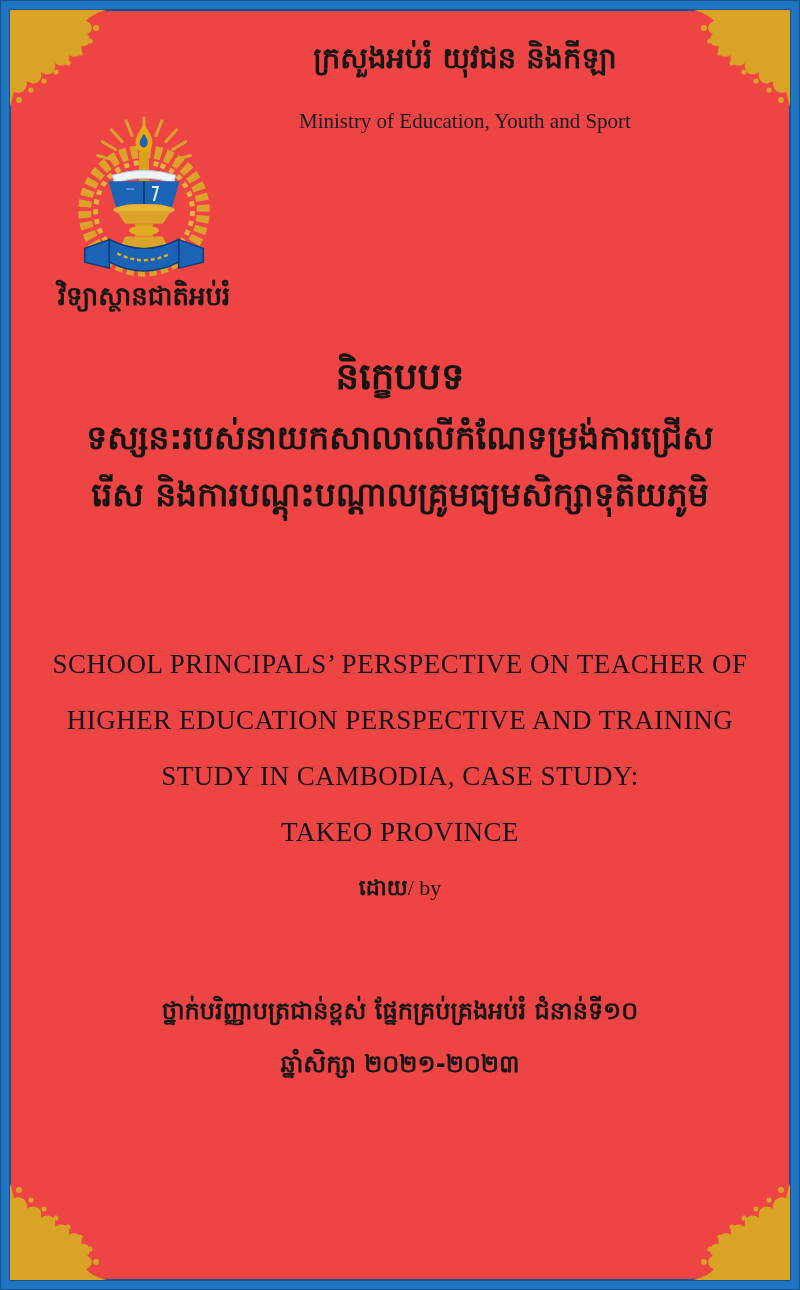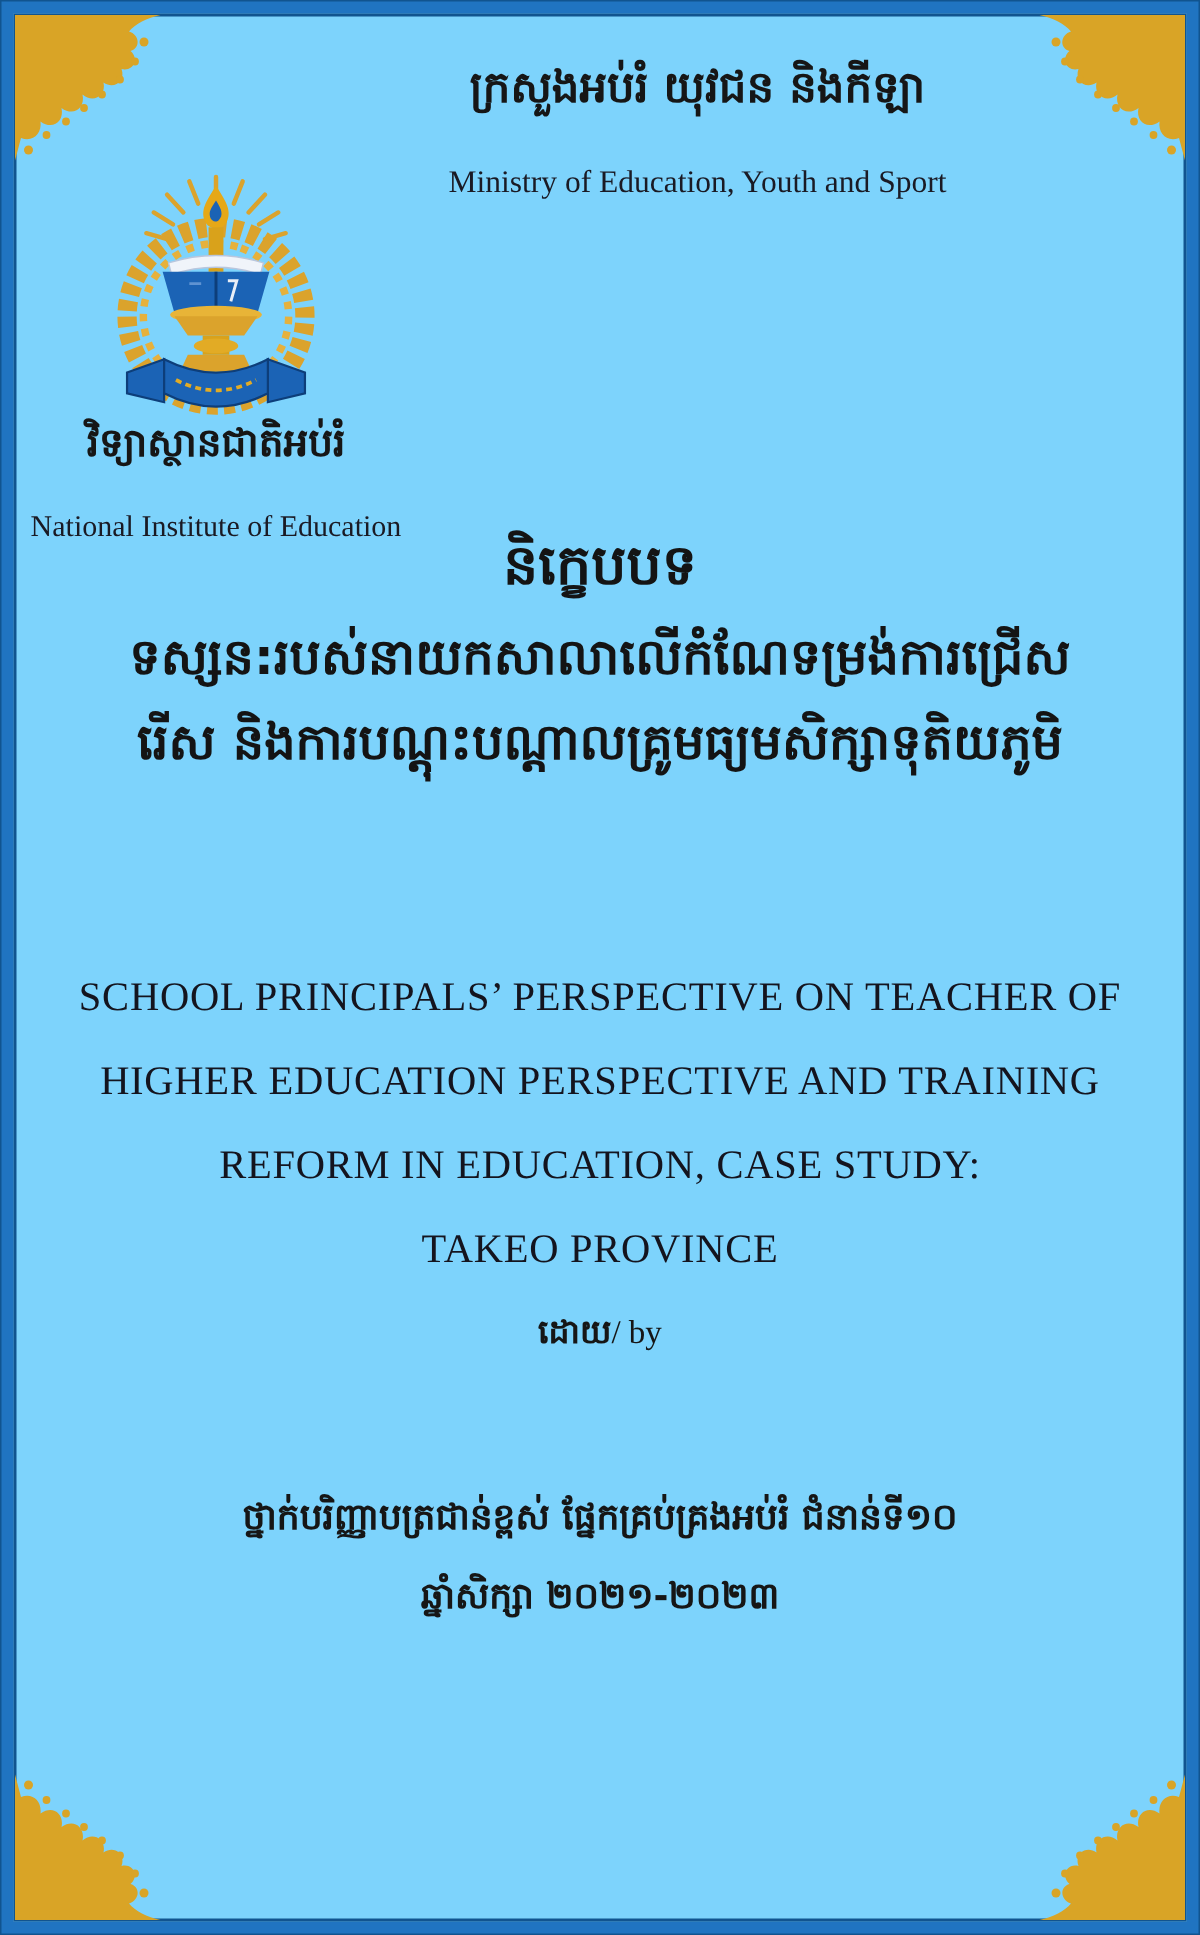--- a/index.html
+++ b/index.html
@@ -1,20 +1,20 @@
 <!DOCTYPE html>
 <html><head>
 <meta charset="utf-8">
 <style>
   * { margin:0; padding:0; box-sizing:border-box; }
   html,body { background:#ffffff; }
   .page {
     position:relative;
     width:800px; height:1290px;
-    background:#7dd3fc;
+    background:#ef4444;
     overflow:hidden;
     font-family:"Liberation Serif", serif;
     color:#1b1b1b;
   }
   
   .frame-outer { position:absolute; inset:0; border:2px solid #11548f; pointer-events:none; }
   .frame-blue  { position:absolute; inset:1px; border:8px solid #2074c1; pointer-events:none; }
   .frame-inner { position:absolute; inset:9px; border:2px solid #11548f; pointer-events:none; }
   
   .corner { position:absolute; width:100px; height:100px; }
@@ -150,33 +150,32 @@
       </g>
 
       <g>
         <path d="M20 138 L45 129 L45 158 L20 152 Z" fill="#1b63b5" stroke="#0d3e7a" stroke-width="1.5"></path>
         <path d="M140 138 L115 129 L115 158 L140 152 Z" fill="#1b63b5" stroke="#0d3e7a" stroke-width="1.5"></path>
         <path d="M45 129 Q80 147 115 129 L115 152 Q80 170 45 152 Z" fill="#1b63b5" stroke="#0d3e7a" stroke-width="1.5"></path>
         <path d="M53 143 Q80 157 107 143" stroke="#e2ab25" stroke-width="2.5" stroke-dasharray="4 3" fill="none"></path>
       </g>
     </svg>
     <div class="institute-km khmer">វិទ្យាស្ថានជាតិអប់រំ</div>
-    <div class="institute-en latin">National Institute of Education</div>
   </div>
 
   <div class="thesis-km-block khmer">
     <div class="thesis-label">និក្ខេបបទ</div>
     <div class="thesis-km-line">ទស្សន:របស់នាយកសាលាលើកំណែទម្រង់ការជ្រើស</div>
     <div class="thesis-km-line">រើស និងការបណ្តុះបណ្តាលគ្រូមធ្យមសិក្សាទុតិយភូមិ</div>
   </div>
 
   <div class="title-en-block latin">
     <div class="title-en-line">SCHOOL PRINCIPALS’ PERSPECTIVE ON TEACHER OF</div>
     <div class="title-en-line">HIGHER EDUCATION PERSPECTIVE AND TRAINING</div>
-    <div class="title-en-line">REFORM IN EDUCATION, CASE STUDY:</div>
+    <div class="title-en-line">STUDY IN CAMBODIA, CASE STUDY:</div>
     <div class="title-en-line">TAKEO PROVINCE</div>
   </div>
 
   <div class="by-block">
     <div class="by-line"><span>ដោយ</span><span class="lat">/ by</span></div>
   </div>
 
   <div class="footer-block">
     <div class="footer-line">ថ្នាក់បរិញ្ញាបត្រជាន់ខ្ពស់ ផ្នែកគ្រប់គ្រងអប់រំ ជំនាន់ទី១០</div>
     <div class="footer-line">ឆ្នាំសិក្សា ២០២១-២០២៣</div>

